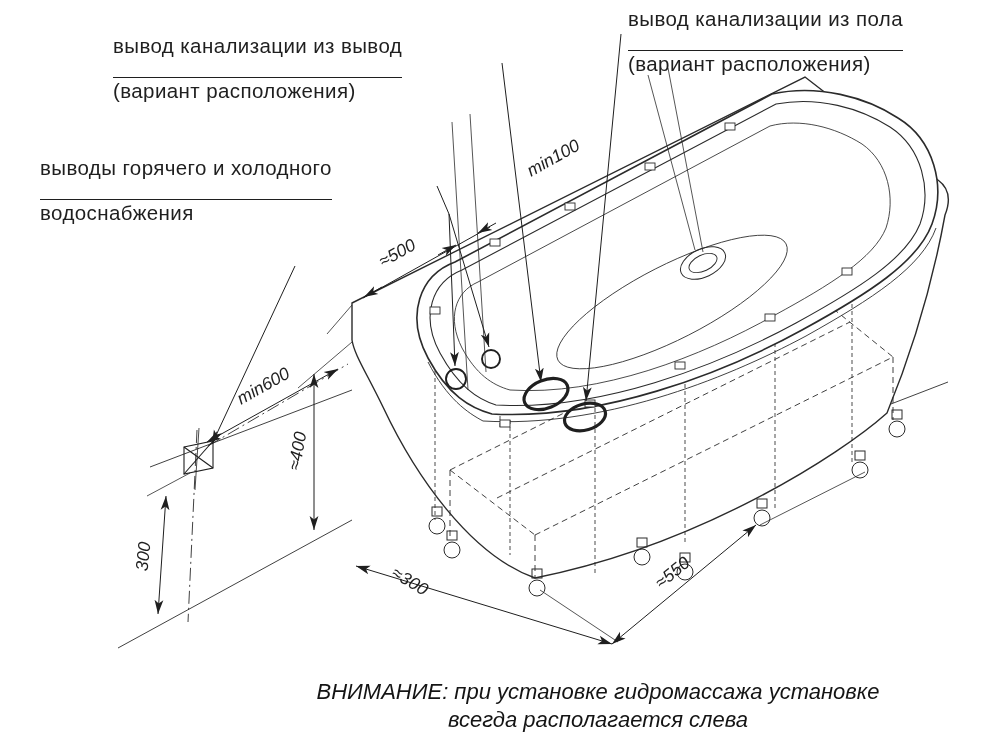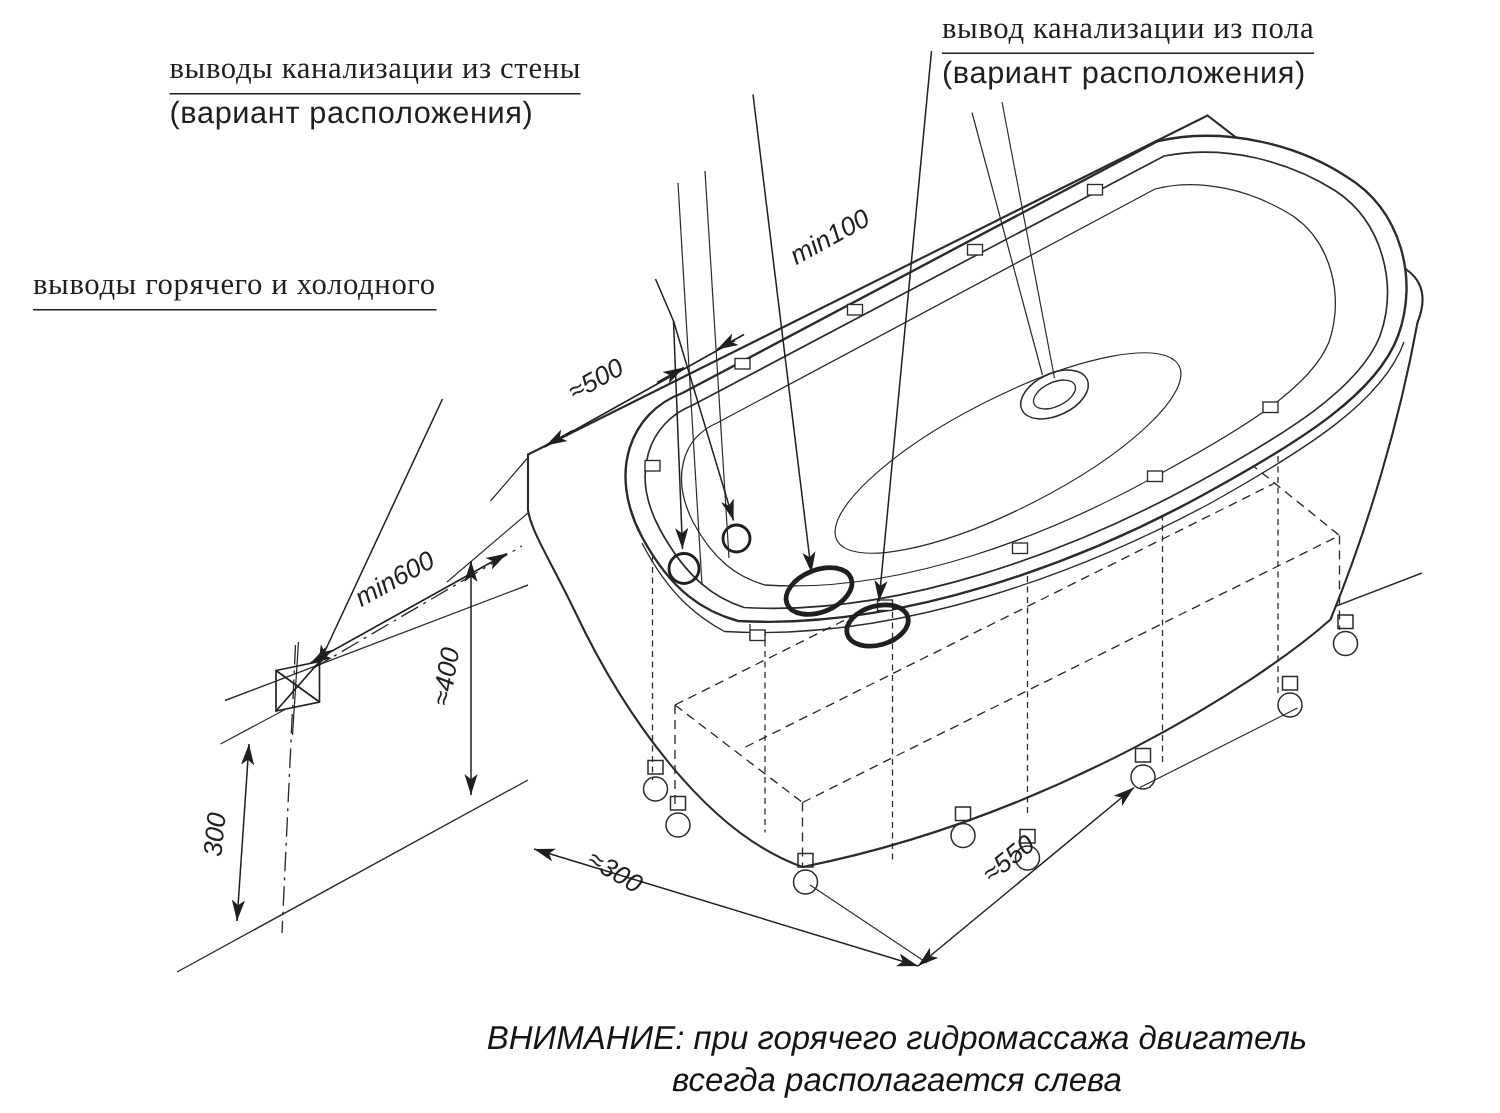--- a/index.html
+++ b/index.html
@@ -2,21 +2,21 @@
 <html><head>
 <meta charset="utf-8">
 <style>
   html,body{margin:0;padding:0;background:#ffffff;}
   #stage{
     position:relative;width:1000px;height:742px;background:#ffffff;
     font-family:"Liberation Sans", sans-serif;color:#1f1f1f;overflow:hidden;
   }
   #drawing{position:absolute;left:0;top:0;}
   .lbl{position:absolute;font-size:20.5px;line-height:26px;letter-spacing:0.4px;color:#1f1f1f;}
-  .lbl .u{display:inline-block;border-bottom:1.6px solid #1f1f1f;padding-bottom:3px;font-family:Liberation Serif, serif;}
+  .lbl .u{display:inline-block;border-bottom:1.6px solid #1f1f1f;padding-bottom:18px;}
   .caption{position:absolute;left:98px;top:678px;width:1000px;text-align:center;
            font-style:italic;font-size:22px;line-height:28px;color:#141414;}
   .caption b{font-weight:normal;}
 </style>
 </head>
 <body>
 
 <div id="stage">
 
   <svg id="drawing" width="1000" height="742" viewBox="0 0 1000 742">
@@ -187,27 +187,28 @@
       <text x="676" y="577" transform="rotate(-39 676 577)">≈550</text>
     </g>
   </svg>
 
   <div class="lbl" style="left:628px;top:6px;">
     <span class="u">вывод канализации из пола</span><br>
     <span>(вариант расположения)</span>
   </div>
 
   <div class="lbl" style="left:113px;top:33px;">
-    <span class="u">выводы канализации из стены</span><br>
+    <span class="u">вывод канализации из вывод</span><br>
     <span>(вариант расположения)</span>
   </div>
 
-  <div class="lbl" style="left:22px;top:155px;margin-top:22px;">
+  <div class="lbl" style="left:40px;top:155px;">
     <span class="u">выводы горячего и холодного</span><br>
+    <span>водоснабжения</span>
   </div>
 
 
   <div class="caption">
-    <div><b>ВНИМАНИЕ</b><span>: при горячего гидромассажа двигатель</span></div>
+    <div><b>ВНИМАНИЕ</b><span>: при установке гидромассажа установке</span></div>
     <div>всегда располагается слева</div>
   </div>
 
 </div>
 
 </body></html>

